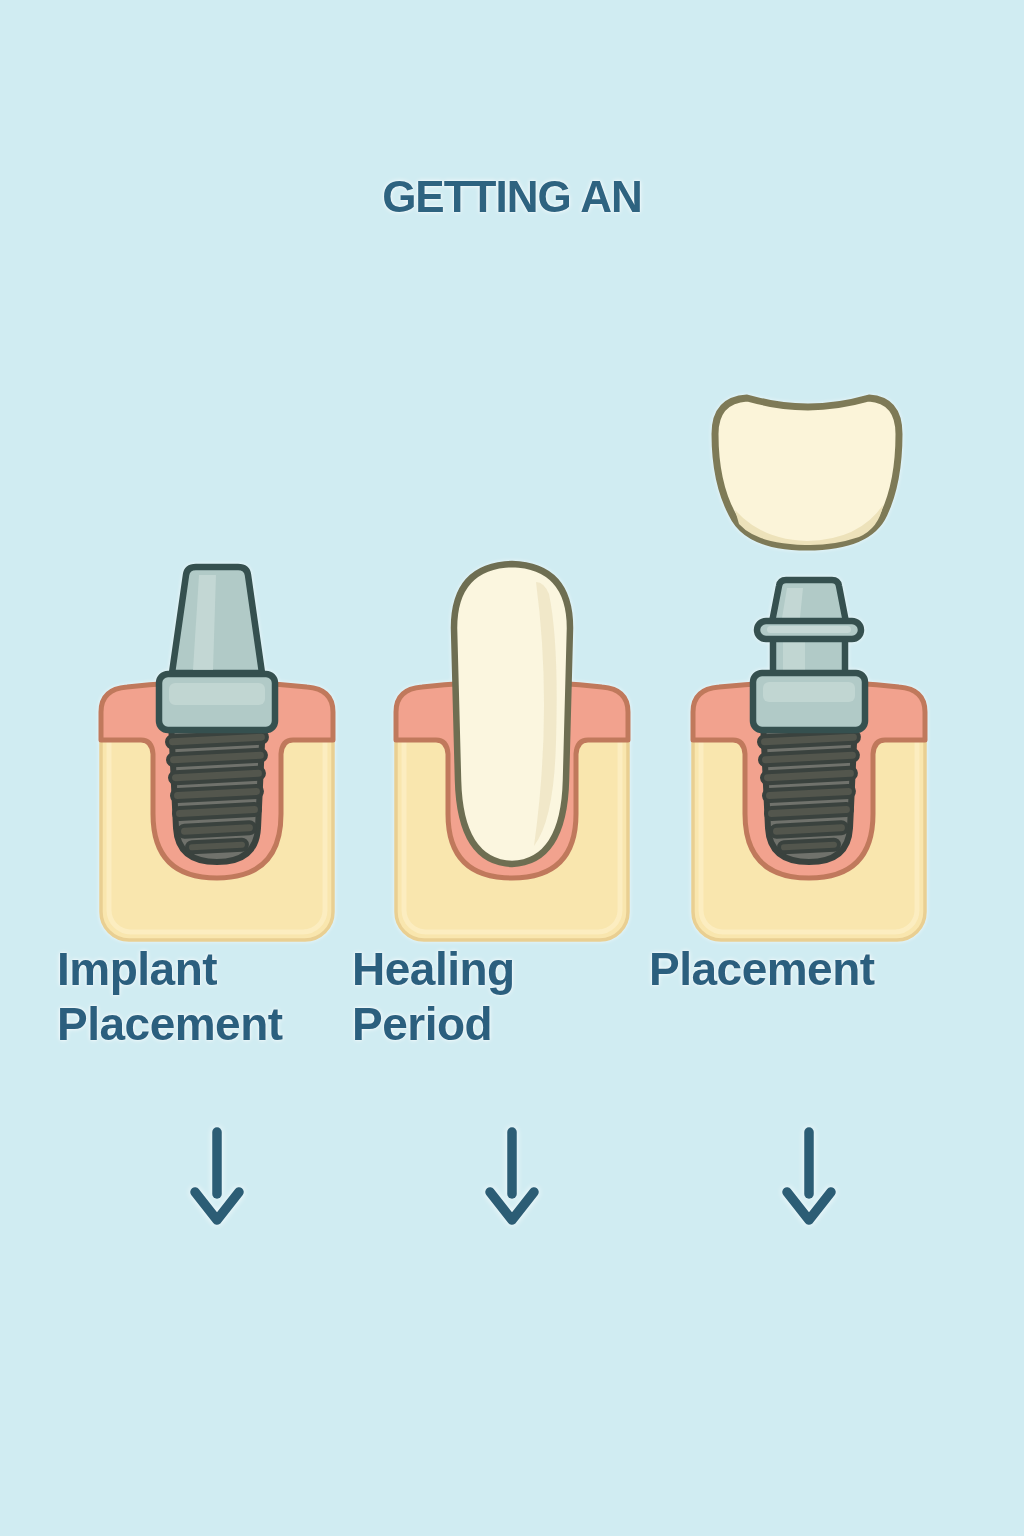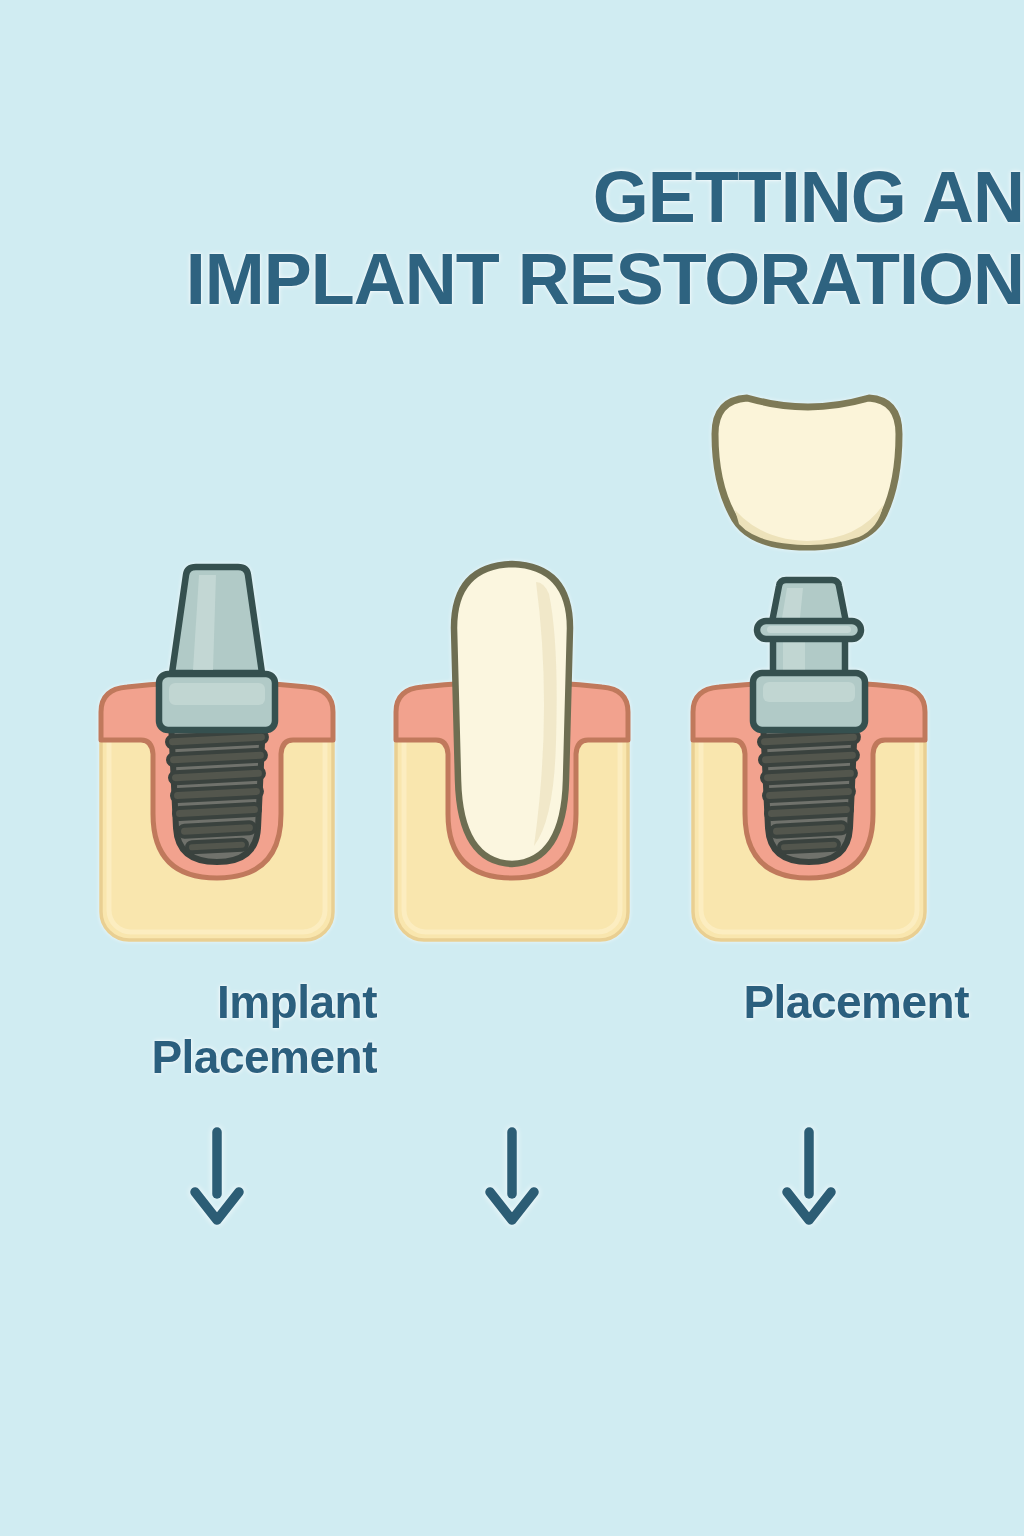--- a/index.html
+++ b/index.html
@@ -8,36 +8,36 @@
     background:var(--c-bg,#d0ecf2);
   }
   #canvas{
     position:relative;
     width:1024px;height:1536px;
     background:var(--c-bg,#d0ecf2);
     overflow:hidden;
   }
   .title{
     position:absolute;left:0;top:156px;width:1024px;
-    text-align:right;
+    text-align:center;
     color:var(--c-title,#2e6380);
-    font-size:72px;font-weight:bold;line-height:82px;
+    font-size:44px;font-weight:bold;line-height:82px;
     letter-spacing:-1px;
     text-shadow:0 0 5px rgba(255,255,255,.85),0 0 2px rgba(255,255,255,.9);
   }
   .stage-svg{
     position:absolute;top:390px;width:245px;height:560px;
     filter:drop-shadow(0 0 2px rgba(255,255,255,.65));
   }
   #svg-stage-1{left:95px;}
   #svg-stage-2{left:390px;}
   #svg-stage-3{left:687px;}
   .stage-label{
-    position:absolute;top:975px;width:320px;
-    text-align:right;
+    position:absolute;top:942px;width:320px;
+    text-align:left;
     color:var(--c-label,#2b5f7e);
     font-size:46px;font-weight:bold;line-height:55px;
     letter-spacing:-.5px;
     text-shadow:0 0 5px rgba(255,255,255,.85),0 0 2px rgba(255,255,255,.9);
   }
   #label-stage-1{left:57px;}
   #label-stage-2{left:352px;}
   #label-stage-3{left:649px;}
   .arrow-wrap{
     position:absolute;top:1124px;width:60px;height:104px;
@@ -64,21 +64,20 @@
   .crown{fill:var(--c-crown,#fbf4d9);stroke:var(--c-crownOutline,#7e7a57);stroke-width:7;stroke-linejoin:round;}
   .crownShadow{fill:var(--c-crownShadow,#ede2ba);stroke:none;}
 </style>
 </head>
 <body>
 
 <div id="canvas">
 
   <div class="title">
     <div>GETTING AN</div>
-    <div>IMPLANT RESTORATION</div>
   </div>
 
   <svg id="svg-stage-1" class="stage-svg" viewBox="0 0 245 560">
     <g>
       <rect class="bone" x="6" y="300" width="232" height="250" rx="28"></rect>
       <rect class="boneHi" x="14" y="308" width="216" height="234" rx="22"></rect>
     </g>
     <path class="gum" d="M 6 350 L 6 322 Q 6 299 32 297 Q 122 287 212 297 Q 238 299 238 322 L 238 350
          L 198 350 Q 187 350 186 364 L 186 424 Q 186 488 122 488 Q 58 488 58 424 L 58 364
          Q 57 350 46 350 Z"></path>
@@ -155,20 +154,24 @@
     <g>
       <rect class="metal" x="66" y="283" width="112" height="57" rx="9"></rect>
       <rect class="metalHi" opacity=".5" x="76" y="292" width="92" height="20" rx="6"></rect>
     </g>
   </svg>
 
   <div id="label-stage-1" class="stage-label">
     <div>Implant</div>
     <div>Placement</div>
   </div>
+  <div id="label-stage-2" class="stage-label">
+    <div>Healing</div>
+    <div>Period</div>
+  </div>
   <div id="label-stage-3" class="stage-label">
     <div>Placement</div>
   </div>
 
   <div id="arrow-stage-1" class="arrow-wrap">
     <svg viewBox="0 0 60 104">
       <path class="arrow-stroke" d="M 30 8 L 30 70"></path>
       <path class="arrow-stroke" d="M 8 68 L 30 96 L 52 68"></path>
     </svg>
   </div>

